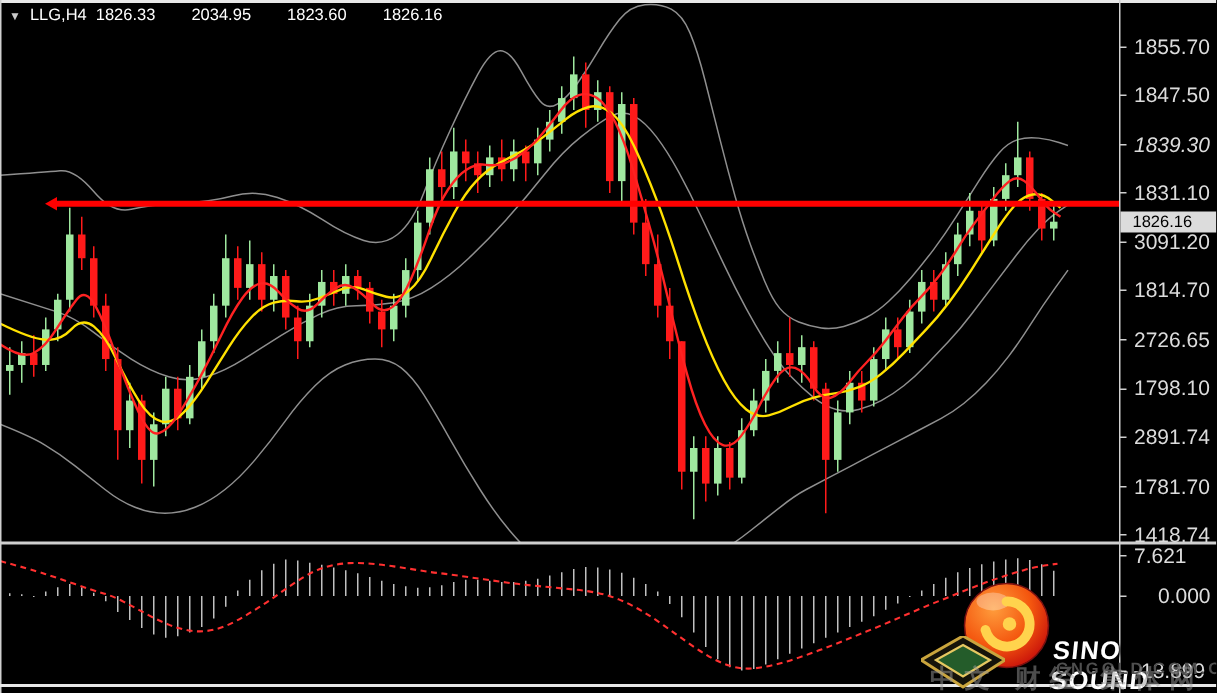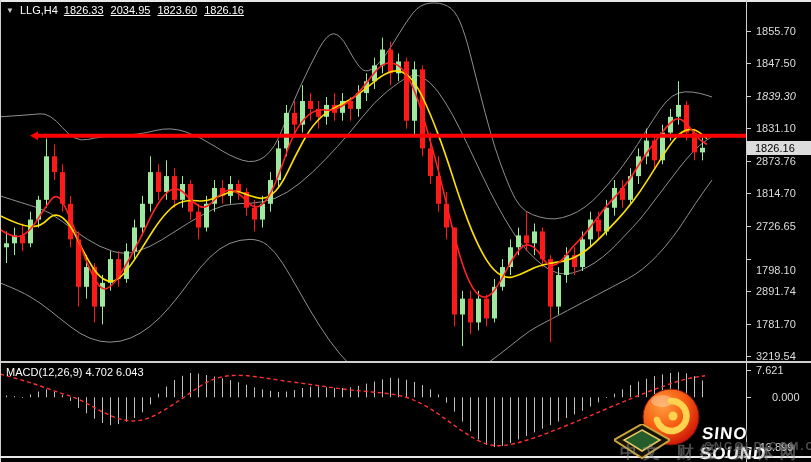--- a/index.html
+++ b/index.html
@@ -8,23 +8,23 @@
   .border-top{position:absolute;left:0;top:0;width:811px;height:2px;background:#e8e8e8;}
   .border-left{position:absolute;left:0;top:0;width:1px;height:462px;background:#cfcfcf;}
   .sep-main-macd{position:absolute;left:0;top:361px;width:811px;height:2px;background:#cfcfcf;}
   .sep-bottom{position:absolute;left:0;top:456px;width:811px;height:2px;background:#e8e8e8;}
   .axis-sep{position:absolute;left:746px;top:0;width:1px;height:462px;background:#cfcfcf;}
   #main-chart-svg{position:absolute;left:0;top:0;}
   #macd-chart-svg{position:absolute;left:0;top:363px;}
   .chart-title{position:absolute;left:6px;top:4px;color:#fff;font-size:11px;display:flex;
                align-items:center;gap:6px;z-index:5;}
   .chart-title .tri{color:#c9c9c9;font-size:8px;}
-  .chart-title .vals{display:flex;gap:7px;text-decoration:underline;}
+  .chart-title .vals{display:flex;gap:24px;}
   .macd-title{position:absolute;left:6px;top:366px;color:#fff;font-size:11px;z-index:5;}
-  .axis-label{position:absolute;left:756px;width:54px;color:#dcdcdc;font-size:11px;
+  .axis-label{position:absolute;left:756px;width:54px;color:#dcdcdc;font-size:14px;
               line-height:12px;z-index:4;}
   .tick{position:absolute;left:746px;width:5px;height:1px;background:#cfcfcf;z-index:4;}
   .price-tag{position:absolute;left:747px;width:64px;height:14px;background:#dcdcdc;color:#000;
              font-size:11px;line-height:14px;padding-left:8px;box-sizing:border-box;z-index:5;}
   
   .logo{position:absolute;left:612px;top:384px;width:199px;height:78px;z-index:9;}
   .logo-cn{position:absolute;left:91px;top:8px;font-size:30px;font-weight:bold;color:#fff;
            letter-spacing:4px;text-shadow:0 0 2px #000,2px 2px 1px #1a1a1a;}
   .logo-en{position:absolute;left:89px;top:40px;font-size:17px;font-weight:bold;color:#fff;
            transform:skewX(-6deg);letter-spacing:1px;text-shadow:1px 1px 2px #000;}
@@ -521,44 +521,43 @@
     <span class="tri">▼</span>
     <span>LLG,H4</span>
     <span class="vals">
       <span>1826.33</span>
       <span>2034.95</span>
       <span>1823.60</span>
       <span>1826.16</span>
     </span>
   </div>
 
-  <div class="macd-title">MACD(12,26,9) 4.702 6.043</div>
 
   <div id="axis-layer">
       <div class="axis-label" style="top: 25px;">1855.70</div>
       <div class="tick" style="top: 31px;"></div>
       <div class="axis-label" style="top: 57.4209px;">1847.50</div>
       <div class="tick" style="top: 63.4209px;"></div>
       <div class="axis-label" style="top: 89.8418px; font-style: italic;">1839.30</div>
       <div class="tick" style="top: 95.8418px;"></div>
       <div class="axis-label" style="top: 122.263px;">1831.10</div>
       <div class="tick" style="top: 128.263px;"></div>
-      <div class="axis-label" style="top: 154.684px;">2873.76</div>
+      <div class="axis-label" style="top: 154.684px;">3091.20</div>
       <div class="tick" style="top: 160.684px;"></div>
       <div class="axis-label" style="top: 187.105px;">1814.70</div>
       <div class="tick" style="top: 193.105px;"></div>
       <div class="axis-label" style="top: 219.526px;">2726.65</div>
       <div class="tick" style="top: 225.526px;"></div>
-      <div class="axis-label" style="top: 264px;">1798.10</div>
+      <div class="axis-label" style="top: 252px;">1798.10</div>
       <div class="tick" style="top: 258.737px;"></div>
       <div class="axis-label" style="top: 285.158px;">2891.74</div>
       <div class="tick" style="top: 291.158px;"></div>
       <div class="axis-label" style="top: 317.579px;">1781.70</div>
       <div class="tick" style="top: 323.579px;"></div>
-      <div class="axis-label" style="top: 350px;">3219.54</div>
+      <div class="axis-label" style="top: 350px;">1418.74</div>
       <div class="tick" style="top: 356px;"></div>
       <div class="price-tag" style="top: 140.794px;">1826.16</div>
       <div class="axis-label" style="top: 364px;">7.621</div>
       <div class="tick" style="top: 370px;"></div>
       <div class="axis-label" style="top: 391.268px; margin-left: 16px;">0.000</div>
       <div class="tick" style="top: 397.268px;"></div>
       <div class="axis-label" style="top: 441px;">-13.899</div>
       <div class="tick" style="top: 447px;"></div>
     </div>
 

